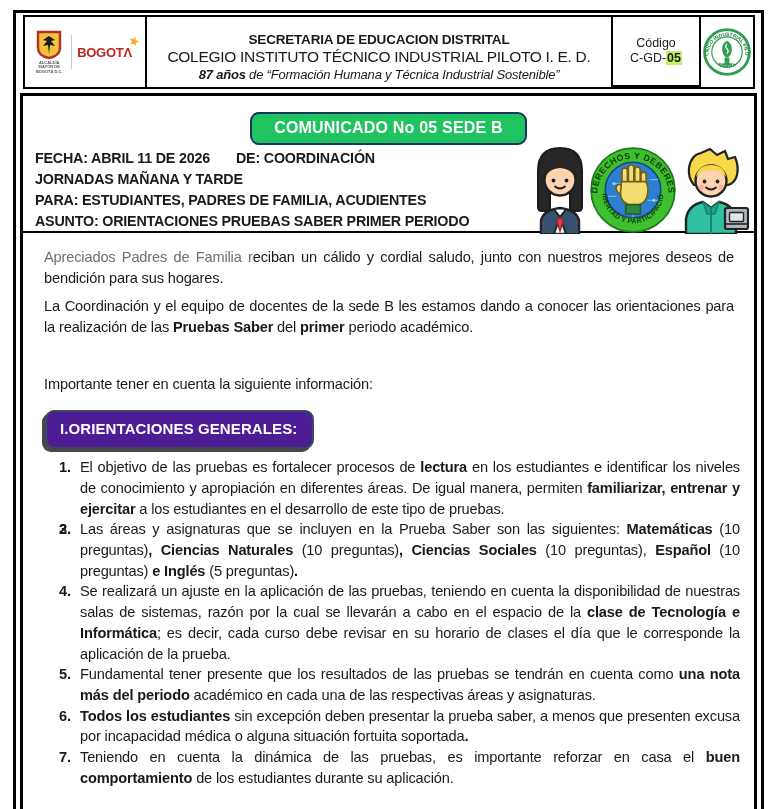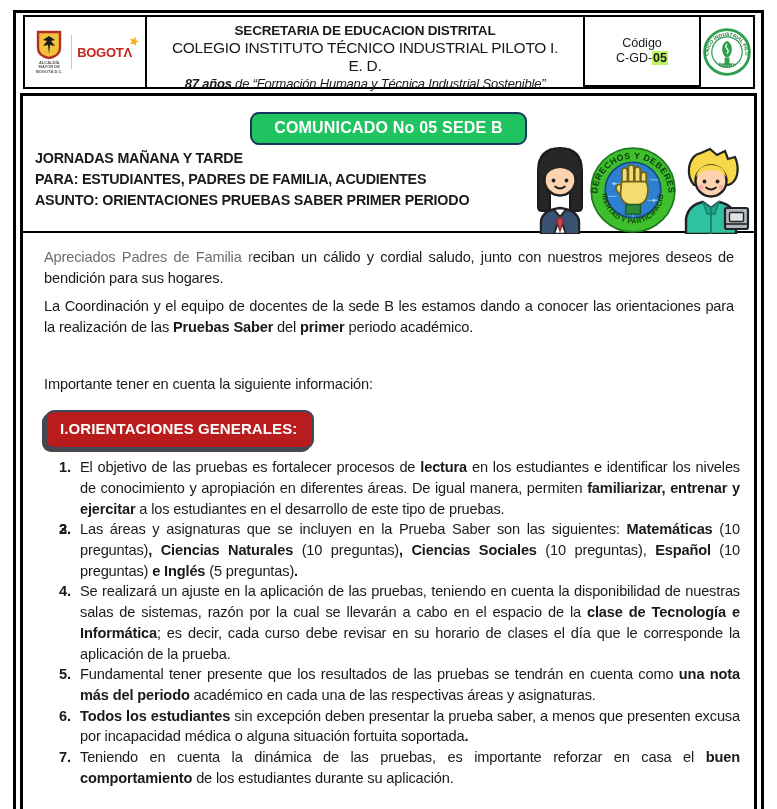--- a/index.html
+++ b/index.html
@@ -23,21 +23,21 @@
   .alc-caption{font-size:4px;color:#555;text-align:center;line-height:4.5px;margin-top:1px;font-weight:bold;}
   .vdiv{width:1px;height:34px;background:#c9c9c9;}
   .bogota{position:relative;font-weight:800;color:#c3261f;font-size:13px;letter-spacing:-.3px;padding-right:6px;}
   .bogota .lam{font-weight:800;}
   .bogota .star{position:absolute;top:-10px;right:-1px;color:#f5a81c;font-size:11px;transform:rotate(18deg);}
   .hc-title{flex:1;text-align:center;display:flex;flex-direction:column;justify-content:center;gap:1px;padding:0 17px;margin-top:10px;}
   .t1{font-size:13.5px;font-weight:bold;letter-spacing:-.2px;}
   .t2{font-size:15.5px;font-weight:normal;letter-spacing:-.3px;}
   .t3{font-size:13px;font-style:italic;letter-spacing:-.2px;}
   .t3 b{font-style:italic;}
-  .hc-code{width:116px;border-left:2px solid #000;display:flex;flex-direction:column;font-size:12.5px;text-align:center;}
+  .hc-code{width:88px;border-left:2px solid #000;display:flex;flex-direction:column;font-size:12.5px;text-align:center;}
   .code-row{flex:1;display:flex;flex-direction:column;justify-content:center;line-height:15px;}
   .code-row:first-child{border-bottom:2px solid #000;}
   .hl{background:#bef264;font-weight:bold;padding:0 1px;}
   .hc-seal{width:54px;border-left:2px solid #000;display:flex;align-items:center;justify-content:center;}
   
   .bodybox{margin:4px 4px 0 4px;border:3px solid #000;background:#fff;padding-bottom:60px;}
   .banner-row{text-align:center;}
   .banner{
     display:inline-block;margin:16px auto 0;padding:5px 22px 6px;
     background:#1fc35f;border:2.5px solid #17365d;border-radius:9px;
@@ -48,21 +48,21 @@
   .memo-gap{display:inline-block;width:26px;}
   .illos{position:absolute;right:3px;bottom:-3px;display:flex;align-items:flex-end;z-index:2;}
   .divider{border-top:2.5px solid #000;height:0;position:relative;z-index:1;}
   .content{padding:6px 12px 0 13px;font-size:14.6px;line-height:20.7px;letter-spacing:-.15px;}
   .content p{margin:8px;text-align:justify;}
   .spacer{height:20px;}
   .b{font-weight:bold;}
   .gray{color:#6e6e6e;}
   .badge{
     display:inline-block;margin:7px 0 6px 9px;padding:7px 15px 8px 13px;
-    background:#b91c1c;border:2px solid #3c4a5c;border-radius:9px;
+    background:#4c1d95;border:2px solid #3c4a5c;border-radius:9px;
     box-shadow:-3px 3px 0 0 #474747;
     color:#fff;font-weight:bold;font-size:15px;letter-spacing:.1px;
   }
   .badge2-wrap{margin-top:14px;}
   ol.items{list-style:none;margin:2px 0 0 0;padding:0 2px 0 44px;}
   ol.items li{position:relative;text-align:justify;margin:0;}
   ol.items .num{position:absolute;left:-21px;font-weight:bold;}
 </style>
 </head>
 <body>
@@ -118,20 +118,21 @@
     </div>
   </div>
 
   <div class="bodybox">
 
     <div class="banner-row">
       <div class="banner">COMUNICADO No 05 SEDE B</div>
     </div>
 
     <div class="memo">
+      <div class="memo-line"><span>FECHA: ABRIL 11 DE 2026</span><span class="memo-gap"></span><span>DE: COORDINACIÓN</span></div>
       <div class="memo-line">JORNADAS MAÑANA Y TARDE</div>
       <div class="memo-line">PARA: ESTUDIANTES, PADRES DE FAMILIA, ACUDIENTES</div>
       <div class="memo-line">ASUNTO: ORIENTACIONES PRUEBAS SABER PRIMER PERIODO</div>
 
       <div class="illos">
 
         <svg width="62" height="90" viewBox="0 0 62 90" style="margin-right:2px;">
           <path d="M31,4 Q9,4 9,27 L9,63 Q9,67 13,67 L21,67 L21,30 Q21,23 31,23 Q41,23 41,30 L41,67 L49,67 Q53,67 53,63 L53,27 Q53,4 31,4 Z" fill="#262626" stroke="#1a1a1a" stroke-width="2"></path>
           <path d="M12,90 L12,77 Q14,66 31,64 Q48,66 50,77 L50,90 Z" fill="#ffffff" stroke="#222" stroke-width="2.4"></path>
           <path d="M12,90 L12,77 Q13.5,68 25,65.5 L31,73 L25,90 Z" fill="#3a5272" stroke="#222" stroke-width="2"></path>

